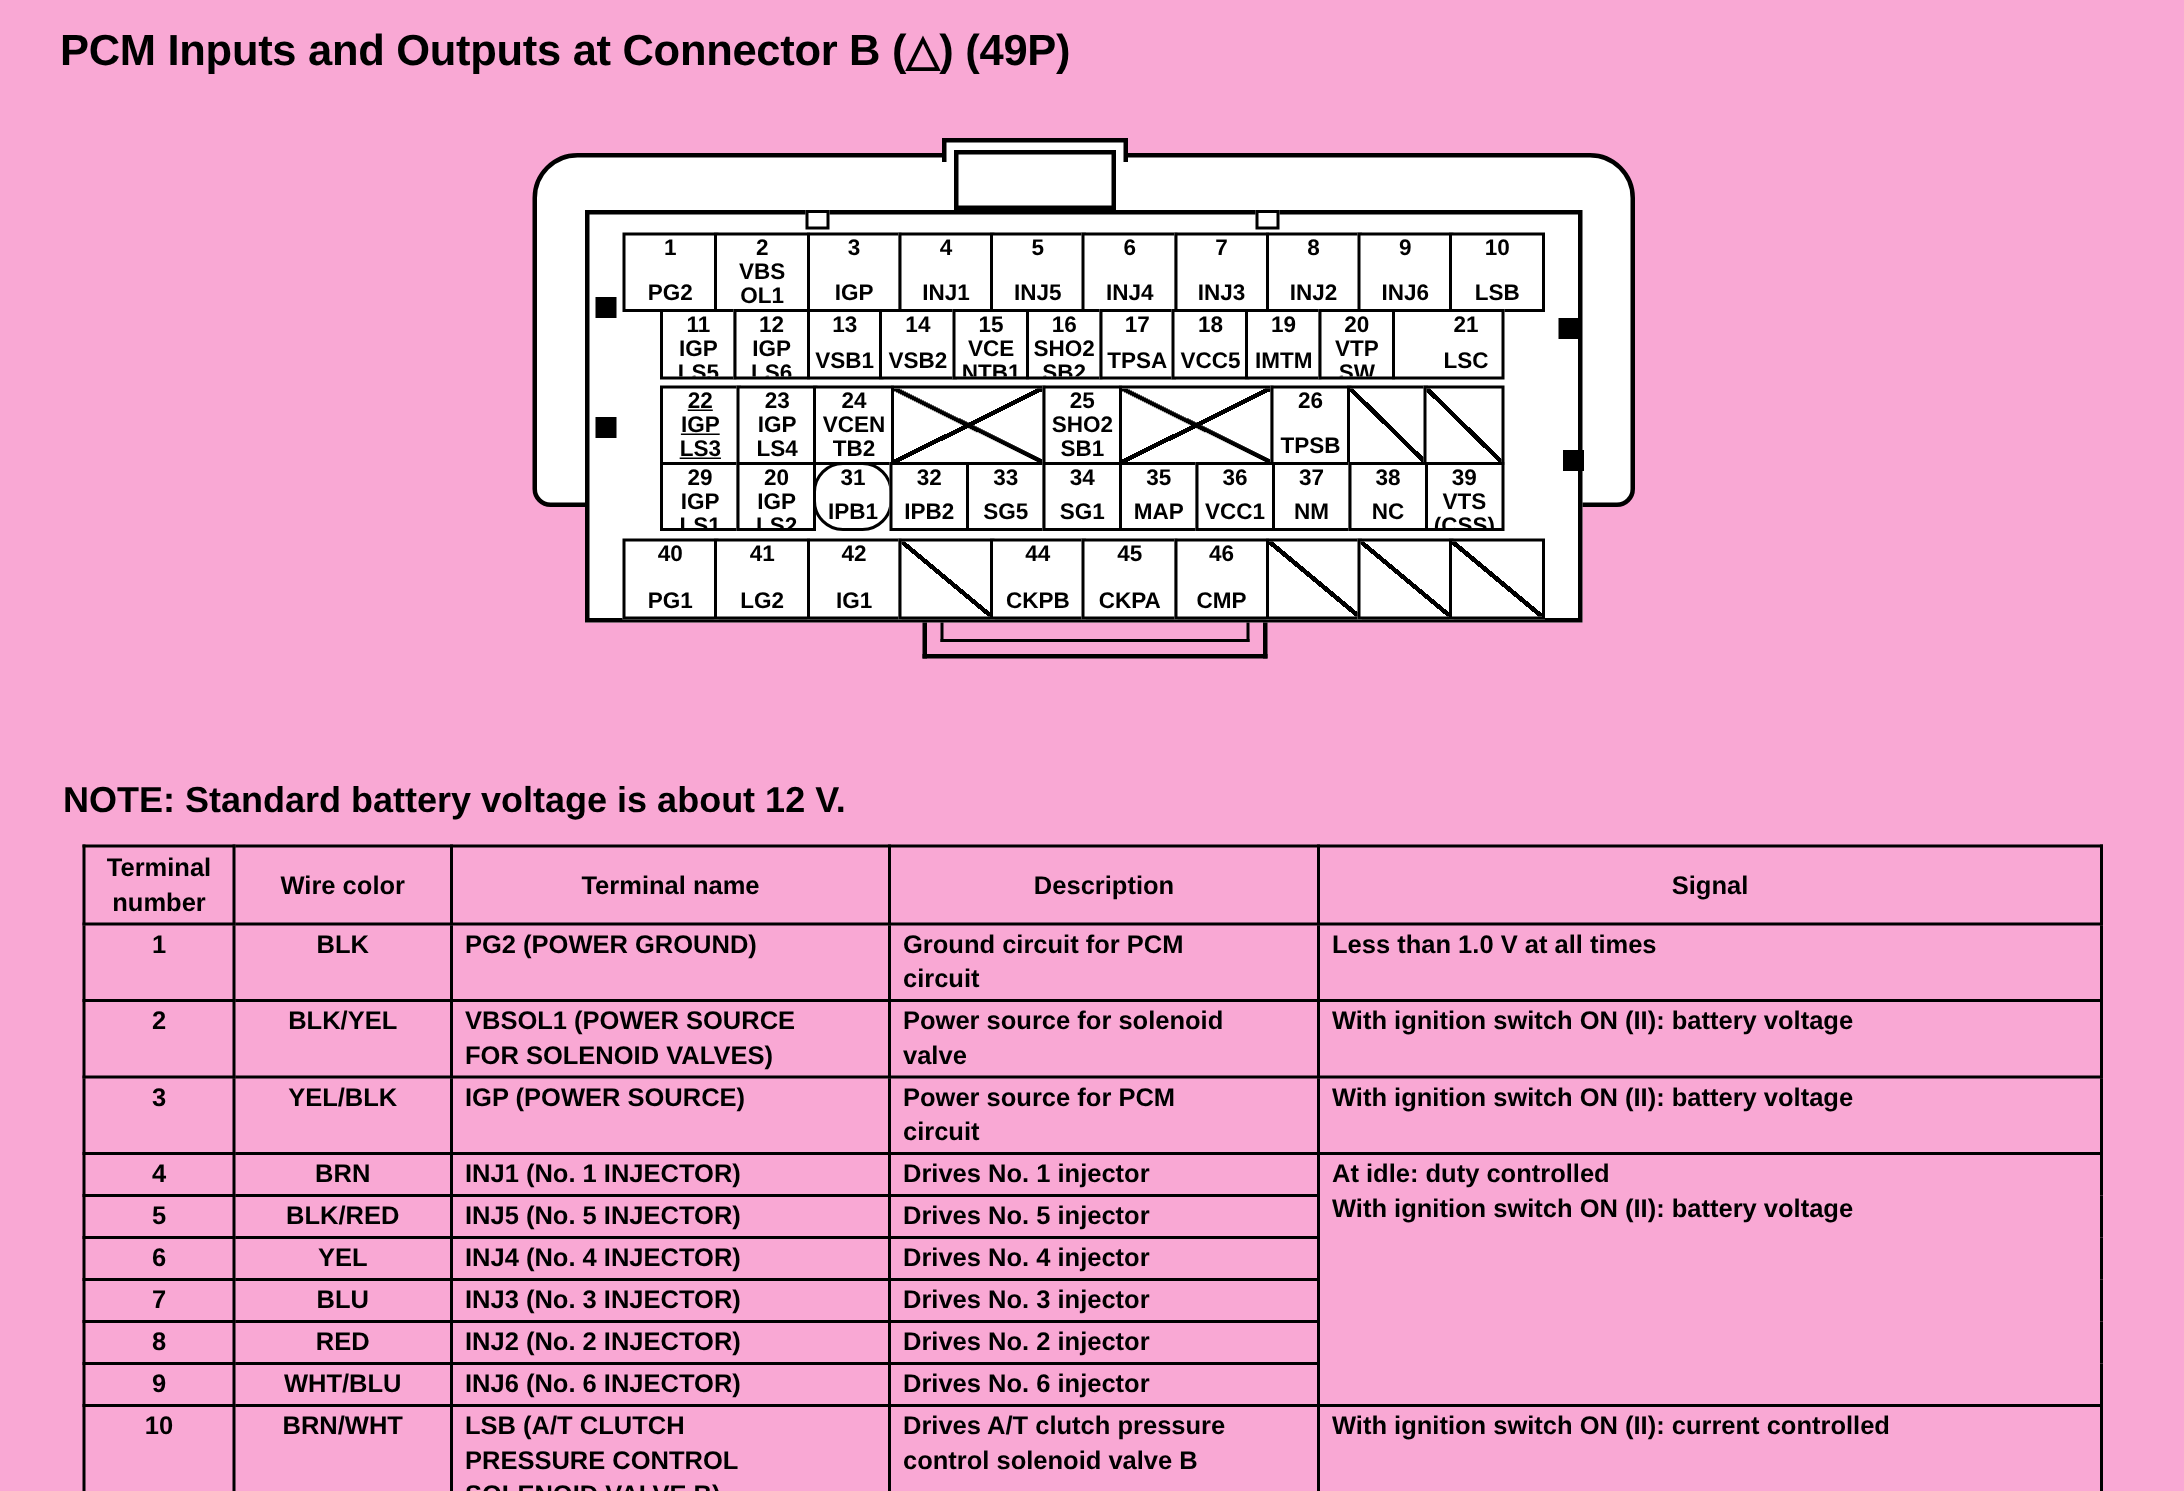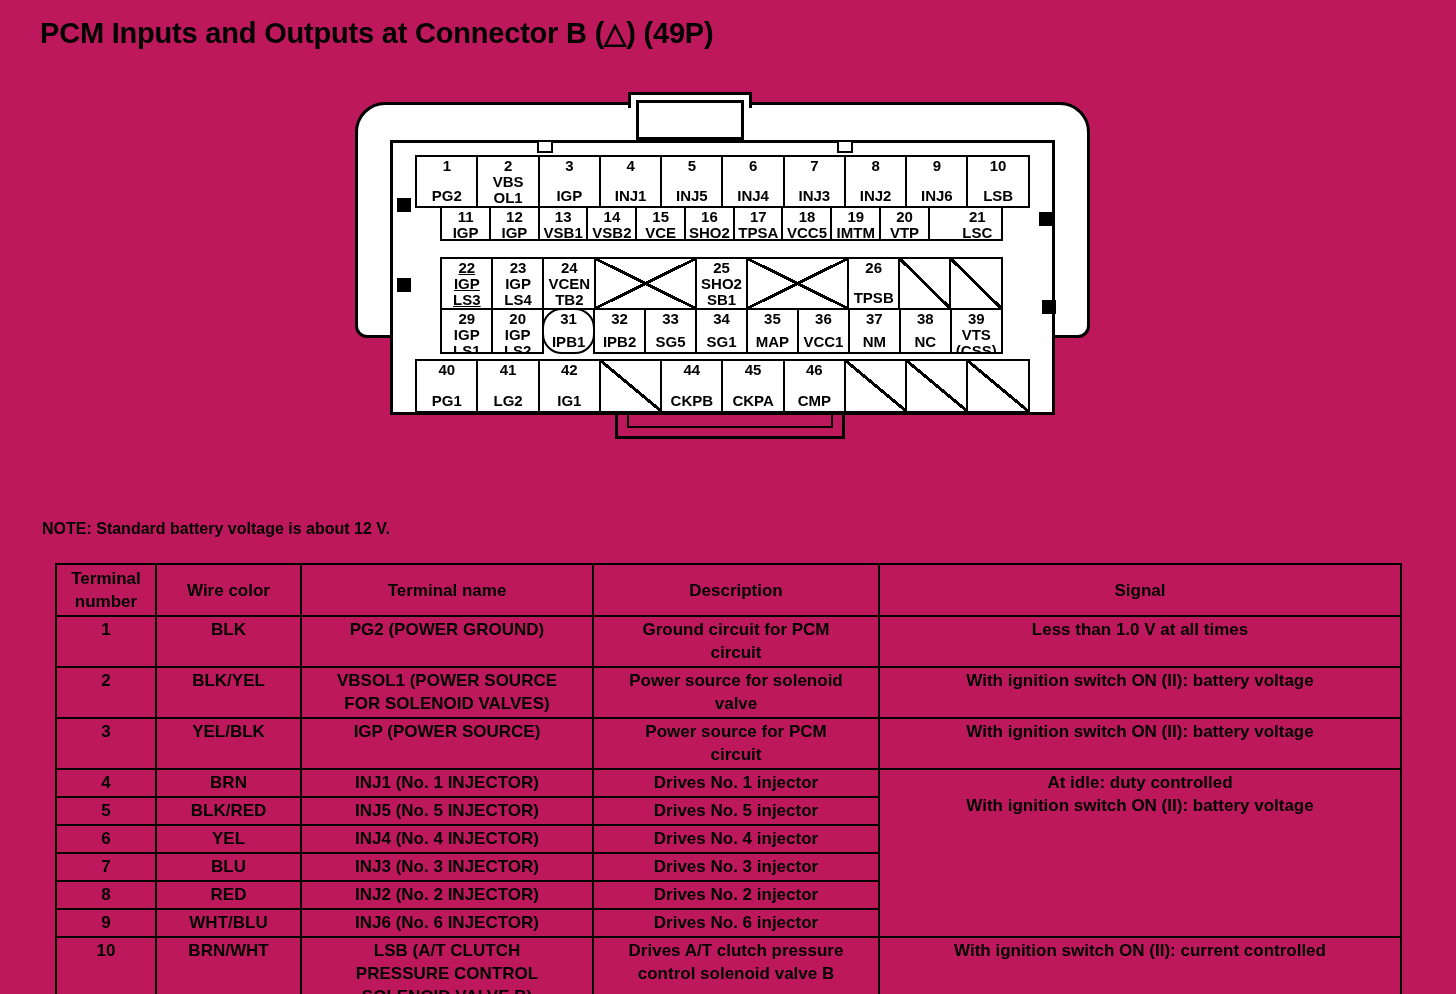--- a/index.html
+++ b/index.html
@@ -1,18 +1,18 @@
 <!DOCTYPE html>
 <html><head>
 <meta charset="utf-8">
 <style>
   * { margin:0; padding:0; box-sizing:border-box; }
   html,body { background:#fff; }
   body { font-family:"Liberation Sans", sans-serif; color:#000; }
-  .page { position:relative; width:1456px; height:994px; background:#be185d; overflow:hidden; }
+  .page { position:relative; width:1456px; height:994px; background:#f9a8d4; overflow:hidden; }
 
   .title { position:absolute; left:40px; top:16px; font-size:29px; font-weight:700; letter-spacing:-0.2px; }
 
   
   .connector { position:absolute; left:355px; top:90px; width:735px; height:362px; }
   .shell { position:absolute; left:0; top:12px; width:735px; height:236px; border:3px solid #000; border-radius:30px 30px 12px 12px; background:#fff; }
   .tab-top-outer { position:absolute; left:273px; top:2px; width:124px; height:16px; border:3px solid #000; border-bottom:none; background:#fff; }
   .tab-top-inner { position:absolute; left:281px; top:10px; width:108px; height:40px; border:3px solid #000; background:#fff; }
   .housing { position:absolute; left:35px; top:50px; width:665px; height:275px; border:3px solid #000; background:#fff; }
   .notch { position:absolute; width:16px; height:13px; border:2px solid #000; background:#fff; }
@@ -21,46 +21,46 @@
   .key { position:absolute; width:14px; height:14px; background:#000; }
   .key.k1 { left:42px; top:108px; }
   .key.k2 { left:42px; top:188px; }
   .key.k3 { left:684px; top:122px; }
   .key.k4 { left:687px; top:210px; }
   .tab-bottom-outer { position:absolute; left:260px; top:325px; width:230px; height:24px; border:3px solid #000; border-top:none; }
   .tab-bottom-inner { position:absolute; left:272px; top:325px; width:206px; height:13px; border:2px solid #000; border-top:none; }
 
   .pin-row { position:absolute; display:flex; }
   .pin-row-0 { left:60px; top:65px;  width:615px; height:53px; }
-  .pin-row-1 { left:85px; top:116px; width:563px; height:35px; }
+  .pin-row-1 { left:85px; top:116px; width:563px; height:47px; }
   .pin-row-2 { left:85px; top:167px; width:563px; height:53px; }
   .pin-row-3 { left:85px; top:218px; width:563px; height:46px; }
   .pin-row-4 { left:60px; top:269px; width:615px; height:54px; }
 
   .pin-cell { flex:1 0 0; border:2.5px solid #000; background:#fff;
     display:flex; flex-direction:column; justify-content:space-between; align-items:center;
     padding:1px 0 2px; font-size:15px; font-weight:700; line-height:16px; text-align:center; overflow:hidden; }
   .pin-cell + .pin-cell { margin-left:-2.5px; }
   .pin-cell.diag { background-color:#fff; background-image:
     linear-gradient(to top right, transparent calc(50% - 1.5px), #000 calc(50% - 1.5px), #000 calc(50% + 1.5px), transparent calc(50% + 1.5px)); }
   .pin-cell.x { background-color:#fff; background-image:
     linear-gradient(to top right, transparent calc(50% - 1.5px), #000 calc(50% - 1.5px), #000 calc(50% + 1.5px), transparent calc(50% + 1.5px)),
     linear-gradient(to bottom right, transparent calc(50% - 1.5px), #000 calc(50% - 1.5px), #000 calc(50% + 1.5px), transparent calc(50% + 1.5px)); }
   .pin-num { width:100%; }
   .pin-label { width:100%; }
 
   .caption { position:absolute; left:355px; top:464px; width:735px; text-align:center; font-size:19px; font-weight:700; }
-  .note { position:absolute; left:42px; top:520px; font-size:16px; font-weight:700; }
+  .note { position:absolute; left:42px; top:520px; font-size:24px; font-weight:700; }
 
   
   .pin-table { position:absolute; left:55px; top:563px; width:1345px; border-collapse:collapse;
     table-layout:fixed; font-size:17px; font-weight:700; }
   .pin-table th, .pin-table td { border:2px solid #000; line-height:23px; }
   .pin-table th { text-align:center; vertical-align:middle; padding:2px 4px; }
-  .pin-table td { vertical-align:top; padding:1px 8px 2px; white-space:pre-line; text-align:center; }
+  .pin-table td { vertical-align:top; padding:1px 8px 2px; white-space:pre-line; text-align:left; }
   .pin-table td.num, .pin-table td.color { text-align:center; }
   .pin-table td.signal div { line-height:23px; }
 </style>
 </head>
 <body>
 
 <div class="page">
 
   <div class="title">PCM Inputs and Outputs at Connector B (△) (49P)</div>
 

